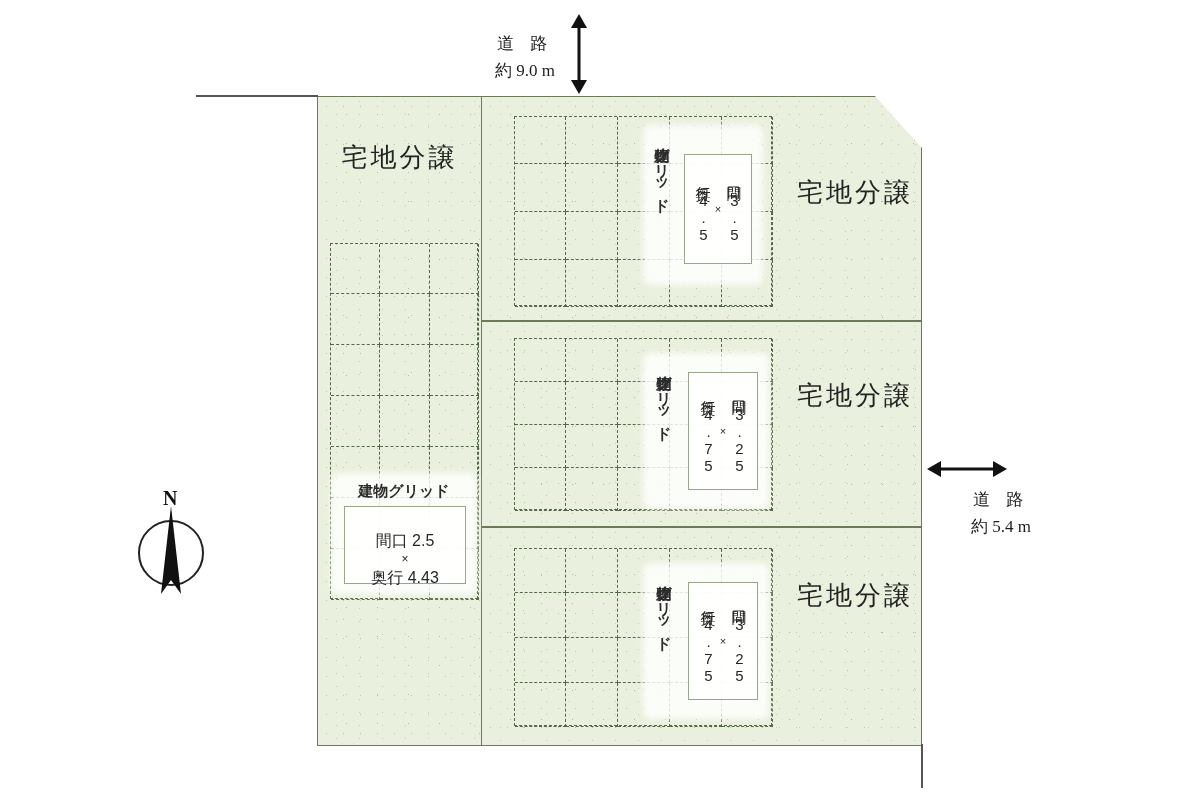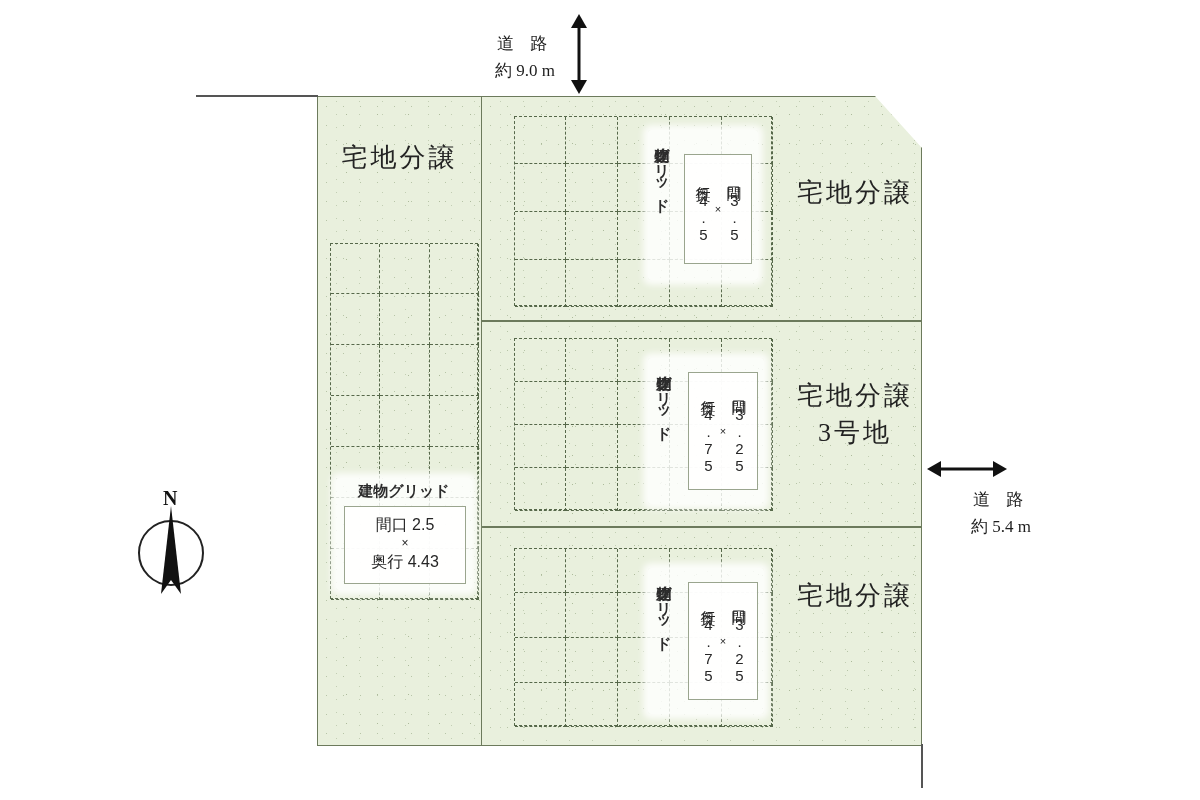--- a/index.html
+++ b/index.html
@@ -151,21 +151,20 @@
   <div class="lot-label" style="left:317px; top:140px; width:165px;">
     <div>宅地分譲</div>
   </div>
 
   <div class="lot-label" style="left:760px; top:175px; width:190px;">
     <div>宅地分譲</div>
   </div>
 
   <div class="lot-label" style="left:760px; top:378px; width:190px;">
     <div>宅地分譲</div>
-    <div>3号地</div>
   </div>
 
   <div class="lot-label" style="left:760px; top:578px; width:190px;">
     <div>宅地分譲</div>
   </div>
 
   <div class="gridframe" style="left:330px; top:243px; width:148px; height:356px;">
     <div class="gridcell" style="left:0;   top:0;   width:49px;  height:50px;"></div>
     <div class="gridcell" style="left:49px; top:0;  width:50px;  height:50px;"></div>
     <div class="gridcell" style="left:99px; top:0;  width:49px;  height:50px;"></div>
@@ -185,21 +184,21 @@
     <div class="gridcell" style="left:49px; top:254px; width:50px; height:51px;"></div>
     <div class="gridcell" style="left:99px; top:254px; width:49px; height:51px;"></div>
     <div class="gridcell" style="left:0;   top:305px; width:49px; height:51px;"></div>
     <div class="gridcell" style="left:49px; top:305px; width:50px; height:51px;"></div>
     <div class="gridcell" style="left:99px; top:305px; width:49px; height:51px;"></div>
   </div>
 
   <div class="callout" style="left:336px; top:478px; width:136px; height:112px;"></div>
   <div class="callout-title" style="left:338px; top:482px; width:132px; text-align:center;">建物グリッド</div>
   <div class="callout-box" style="left:344px; top:506px; width:122px; height:78px; padding-top:6px;">
-    <div style="line-height:1.5;">間口 2.5</div>
+    <div style="line-height:1.5;margin-top:16px;">間口 2.5</div>
     <div style="font-size:12px; line-height:1.1;">×</div>
     <div style="line-height:1.5;">奥行 4.43</div>
   </div>
 
   <div class="gridframe" style="left:514px; top:116px; width:258px; height:190px;">
     <div class="gridcell" style="left:0;    top:0;    width:51px; height:47px;"></div>
     <div class="gridcell" style="left:51px;  top:0;   width:52px; height:47px;"></div>
     <div class="gridcell" style="left:103px; top:0;   width:52px; height:47px;"></div>
     <div class="gridcell" style="left:155px; top:0;   width:52px; height:47px;"></div>
     <div class="gridcell" style="left:207px; top:0;   width:51px; height:47px;"></div>

